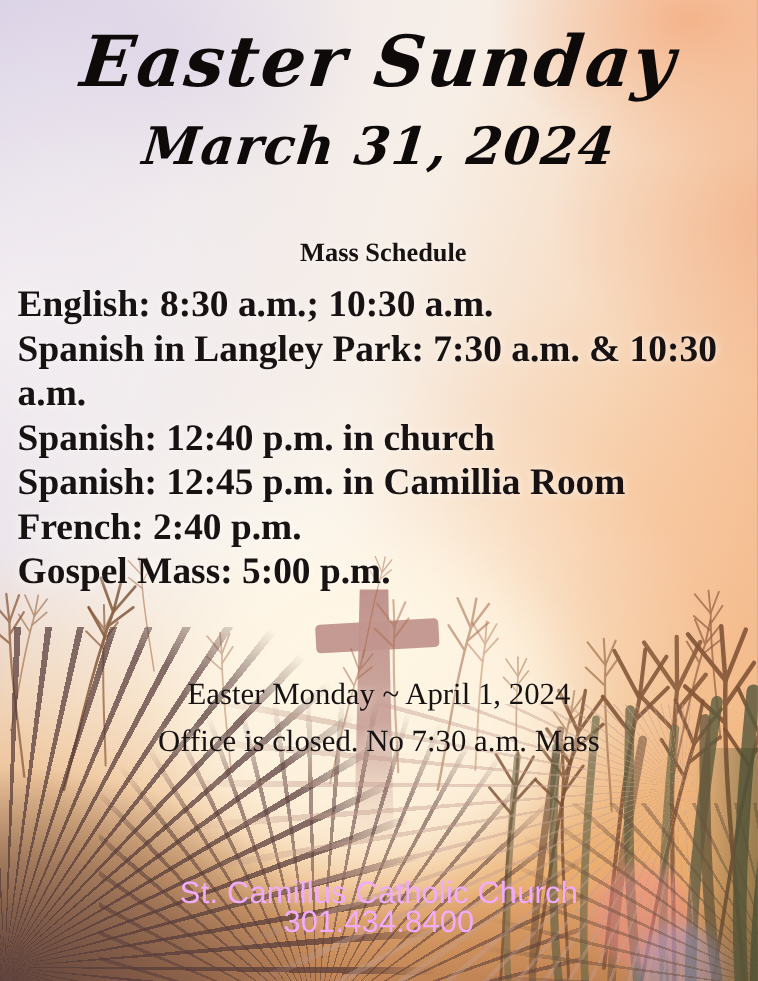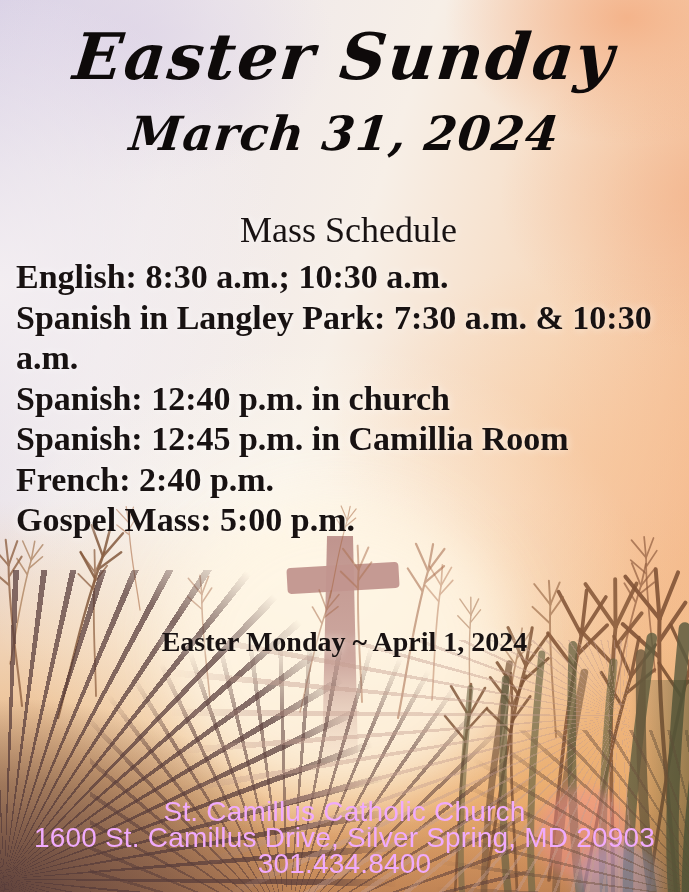--- a/index.html
+++ b/index.html
@@ -63,31 +63,31 @@
     font-size:64px;line-height:1.4;letter-spacing:2px;color:#0e0a0a;
     transform:skewX(-6deg);
   }
   .date{
     margin:0;font-family:"DejaVu Serif",serif;font-style:italic;font-weight:bold;
     font-size:47px;line-height:1.35;letter-spacing:1px;color:#0e0a0a;
     transform:skewX(-6deg);
   }
   .schedule{position:absolute;z-index:10;top:205px;left:16px;right:8px;}
   .schedule-heading{
-    margin:0;text-align:center;font-weight:normal;font-size:36px;line-height:50px;color:#181212;
+    margin:0;text-align:center;font-weight:bold;font-size:24px;line-height:50px;color:#181212;
     text-shadow:0 0 8px rgba(255,255,255,.75);
   }
   .schedule-list{
     margin:2px 0 0 0;padding:0;list-style:none;
     font-weight:bold;font-size:34px;line-height:40.5px;color:#181212;
     text-shadow:0 0 8px rgba(255,255,255,.7);
   }
   .monday{position:absolute;z-index:10;top:610px;left:0;right:0;text-align:center;}
   .monday p{
-    margin:10px;font-weight:bold;font-size:28px;line-height:43px;color:#181212;
+    margin:0;font-weight:normal;font-size:28px;line-height:43px;color:#181212;
     text-shadow:0 0 9px rgba(255,252,240,.8);
   }
   .church-info{position:absolute;z-index:10;top:799px;left:0;right:0;text-align:center;}
   .church-info p{
     margin:0;font-family:"Liberation Sans",sans-serif;font-weight:normal;
     font-size:28px;line-height:26px;color:#f0abfc;letter-spacing:.2px;
   }
 </style>
 </head>
 <body>
@@ -199,21 +199,21 @@
       <li>Spanish in Langley Park: 7:30 a.m. &amp; 10:30 a.m.</li>
       <li>Spanish: 12:40 p.m. in church</li>
       <li>Spanish: 12:45 p.m. in Camillia Room</li>
       <li>French: 2:40 p.m.</li>
       <li>Gospel Mass: 5:00 p.m.</li>
     </ul>
   </section>
 
   <section class="monday">
     <p>Easter Monday ~ April 1, 2024</p>
+    <p>Office is closed. No 7:30 a.m. Mass</p>
   </section>
 
   <footer class="church-info">
     <p>St. Camillus Catholic Church</p>
-    <p>1600 St. Camillus Drive, Silver Spring, MD 20903</p>
     <p>301.434.8400</p>
   </footer>
 
 </div>
 
 </body></html>

